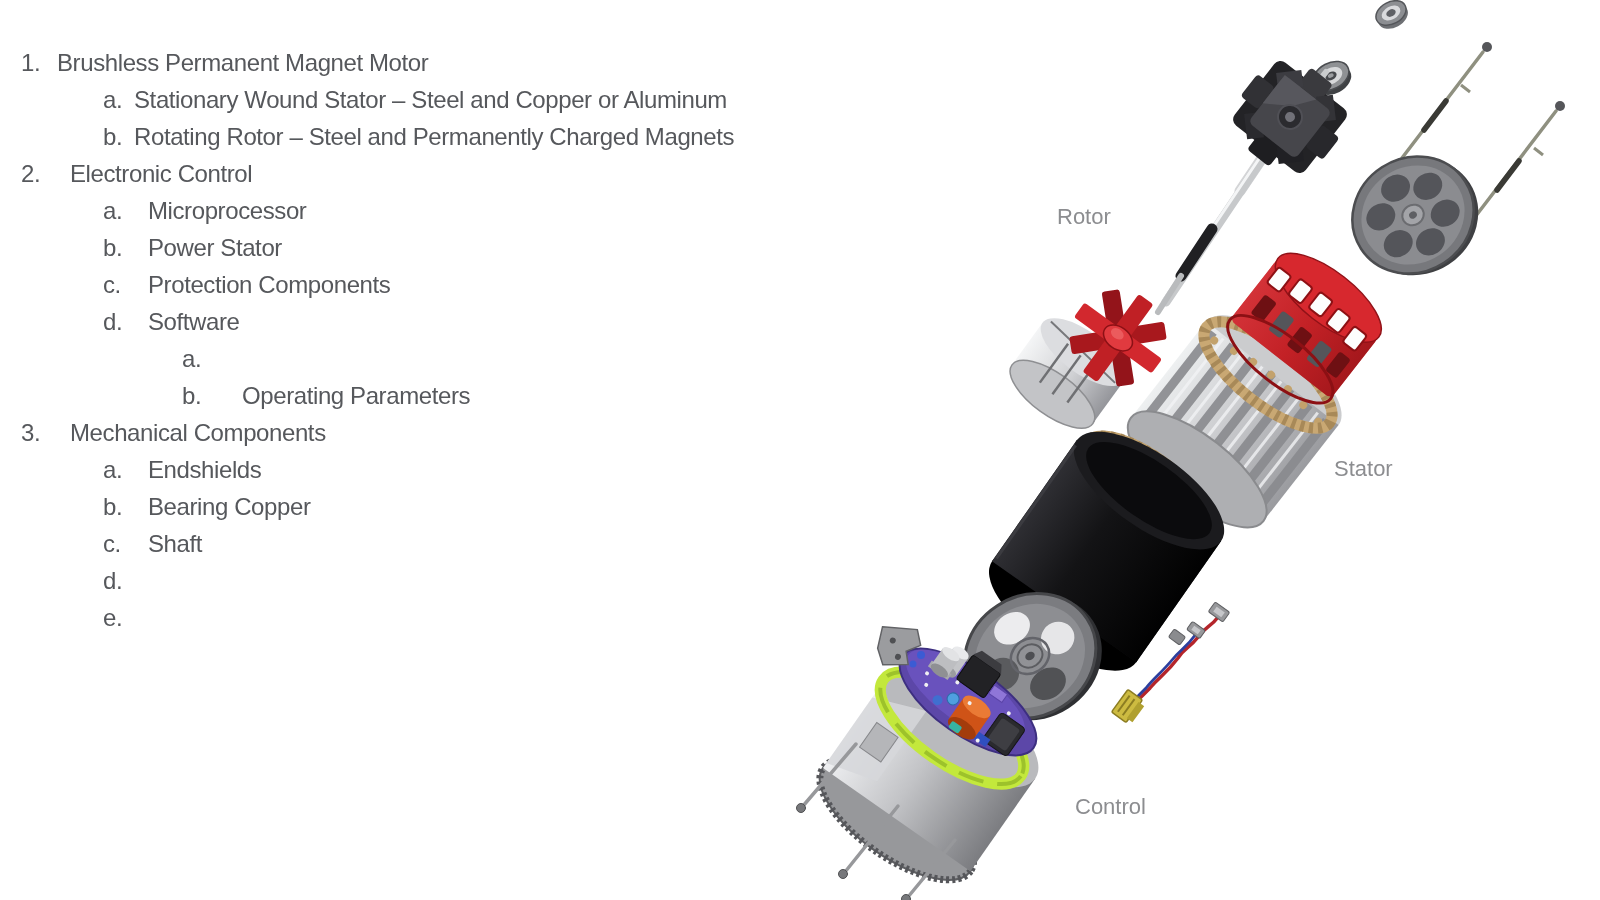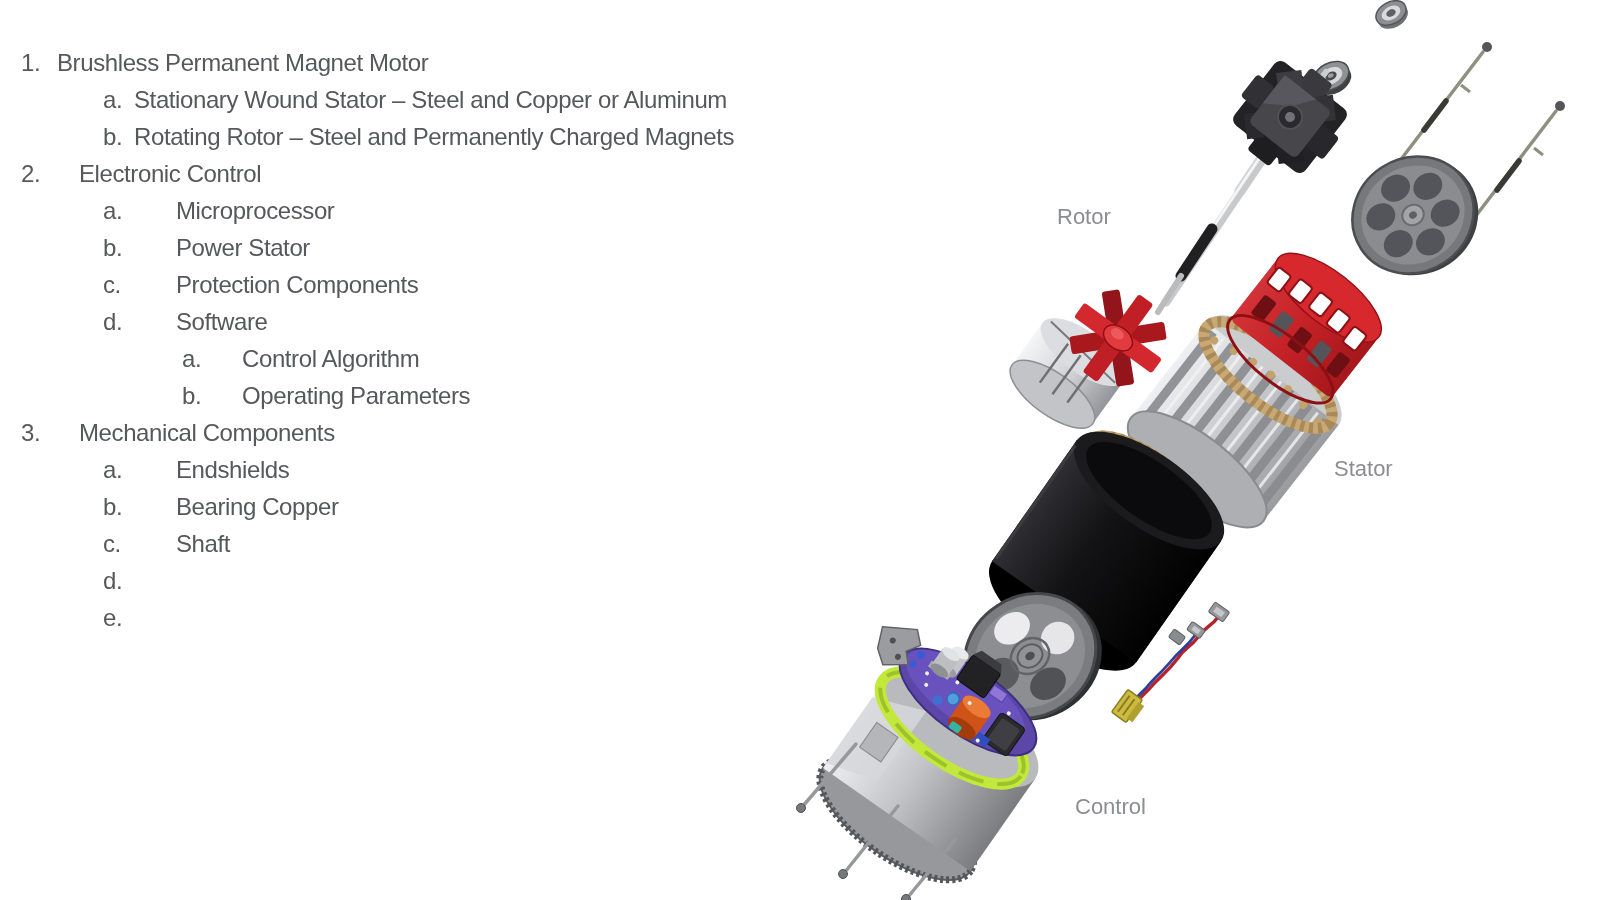--- a/index.html
+++ b/index.html
@@ -9,23 +9,23 @@
   }
   .slide{position:absolute;inset:0;}
   
   .outline{
     position:absolute;left:0;top:44px;width:820px;
     font-size:24px;letter-spacing:-0.4px;color:#56585c;
   }
   .row{position:relative;height:37px;line-height:37px;white-space:nowrap;}
   .row span{position:absolute;top:0;}
   .lv0t .marker{left:21px}  .lv0t .text{left:57px}
-  .lv0  .marker{left:21px}  .lv0  .text{left:79px}
+  .lv0  .marker{left:21px}  .lv0  .text{left:70px}
   .lv1t .marker{left:103px} .lv1t .text{left:134px}
-  .lv1  .marker{left:103px} .lv1  .text{left:176px}
+  .lv1  .marker{left:103px} .lv1  .text{left:148px}
   .lv2  .marker{left:182px} .lv2  .text{left:242px}
   
   svg{position:absolute;left:0;top:0;font-family:"Liberation Sans", sans-serif;}
   .plabel{font-size:22px;fill:#8c8d90;}
 </style>
 </head>
 <body>
 
 <div class="slide">
 
@@ -359,21 +359,20 @@
     <div class="row lv1">
       <span class="marker">c.</span>
       <span class="text">Protection Components</span>
     </div>
     <div class="row lv1">
       <span class="marker">d.</span>
       <span class="text">Software</span>
     </div>
     <div class="row lv2">
       <span class="marker">a.</span>
-      <span class="text">Control Algorithm</span>
     </div>
     <div class="row lv2">
       <span class="marker">b.</span>
       <span class="text">Operating Parameters</span>
     </div>
     <div class="row lv0">
       <span class="marker">3.</span>
       <span class="text">Mechanical Components</span>
     </div>
     <div class="row lv1">

